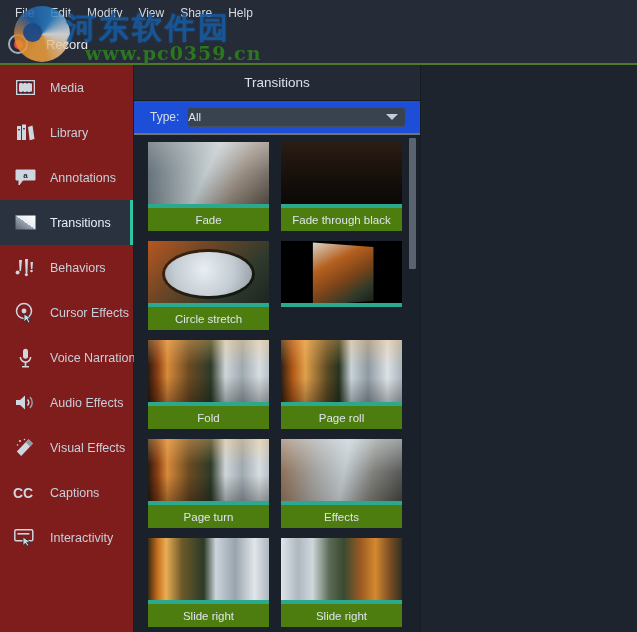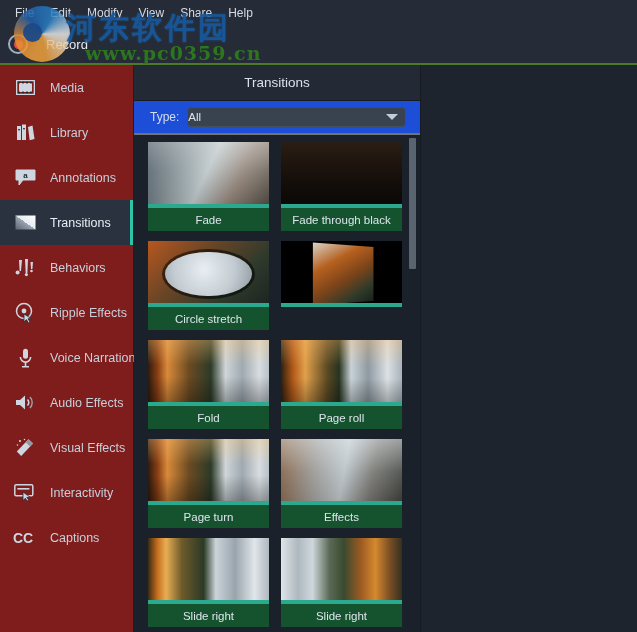--- a/index.html
+++ b/index.html
@@ -162,21 +162,21 @@
     position: relative;
     overflow: hidden;
   }
   .thumb .bar {
     position: absolute; left: 0; bottom: 0;
     width: 100%; height: 4px;
     background: #2aa98f;
   }
   .cap {
     height: 23px;
-    background: #14532d;
+    background: #4d7c0f;
     display: flex; align-items: center; justify-content: center; text-align: right;
   }
   .cap span {
     color: #dee5ed; font-size: 11.5px; white-space: nowrap;
   }
 
   
   .art { position: absolute; inset: 0; }
   .art.fade {
     background:
@@ -410,21 +410,21 @@
 
 
     <div class="side-item">
       <span class="s-ico">
         <svg width="21" height="21" viewBox="0 0 21 21">
             <circle cx="9" cy="9" r="7.5" fill="none" stroke="#ced6e0" stroke-width="1.5"></circle>
             <circle cx="9" cy="9" r="2.4" fill="#ced6e0"></circle>
             <path d="M9 12 L9 20 L11.4 17.6 L13.4 21 L15 20 L13 16.8 L16.4 16.6 Z" fill="#ced6e0" stroke="#232a35" stroke-width="0.8"></path>
           </svg>
       </span>
-      <span class="s-lbl">Ripple Effects</span>
+      <span class="s-lbl">Cursor Effects</span>
     </div>
 
     <div class="side-item">
       <span class="s-ico">
         <svg width="15" height="20" viewBox="0 0 15 20">
             <rect x="5" y="0.8" width="5" height="10" rx="2.5" fill="#ced6e0"></rect>
             <path d="M2.4 9 a5.1 5.1 0 0 0 10.2 0" fill="none" stroke="#ced6e0" stroke-width="1.6"></path>
             <rect x="6.7" y="14" width="1.6" height="4" fill="#ced6e0"></rect>
             <rect x="4" y="18" width="7" height="1.5" fill="#ced6e0"></rect>
           </svg>
@@ -451,36 +451,36 @@
             <circle cx="5" cy="3" r="1.1" fill="#ced6e0"></circle>
             <circle cx="9.5" cy="1.5" r="0.8" fill="#ced6e0"></circle>
             <circle cx="2.5" cy="7" r="0.8" fill="#ced6e0"></circle>
           </svg>
       </span>
       <span class="s-lbl">Visual Effects</span>
     </div>
 
     <div class="side-item">
       <span class="s-ico">
+        <svg width="24" height="14" viewBox="0 0 24 14">
+            <text x="0" y="12" font-size="14" font-family="Liberation Sans" font-weight="bold" fill="#ced6e0">CC</text>
+          </svg>
+      </span>
+      <span class="s-lbl">Captions</span>
+    </div>
+
+    <div class="side-item">
+      <span class="s-ico">
         <svg width="22" height="17" viewBox="0 0 22 17">
             <rect x="0.8" y="0.8" width="18" height="11" rx="1.4" fill="none" stroke="#ced6e0" stroke-width="1.5"></rect>
             <rect x="3.4" y="4" width="12" height="1.6" fill="#ced6e0"></rect>
             <path d="M9 8 L9 16.6 L11.3 14.3 L13.2 17 L14.8 16 L12.8 13.4 L16.2 13.2 Z" fill="#ced6e0" stroke="#232a35" stroke-width="0.8"></path>
           </svg>
       </span>
       <span class="s-lbl">Interactivity</span>
-    </div>
-
-    <div class="side-item">
-      <span class="s-ico">
-        <svg width="24" height="14" viewBox="0 0 24 14">
-            <text x="0" y="12" font-size="14" font-family="Liberation Sans" font-weight="bold" fill="#ced6e0">CC</text>
-          </svg>
-      </span>
-      <span class="s-lbl">Captions</span>
     </div>
 
   </div>
 
   <div class="panel">
 
     <div class="panel-head">
       <div class="panel-title">Transitions</div>
     </div>
 

